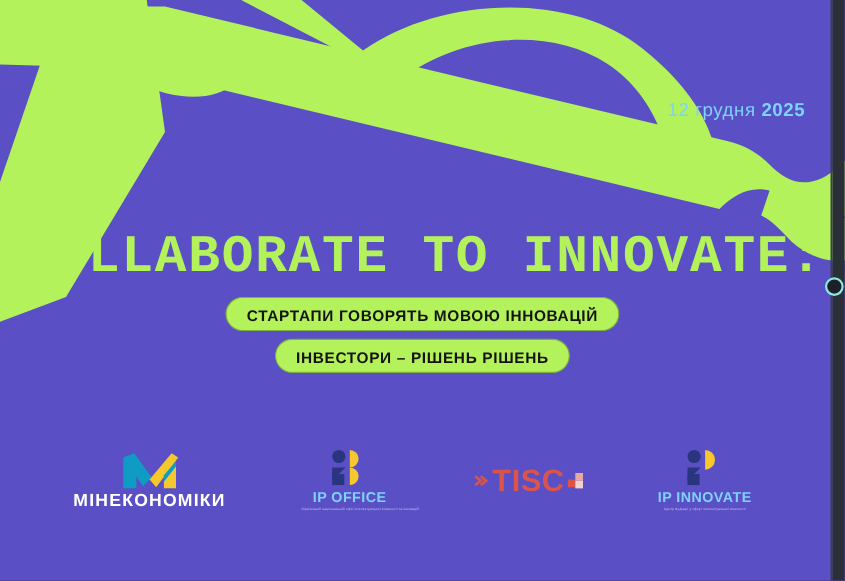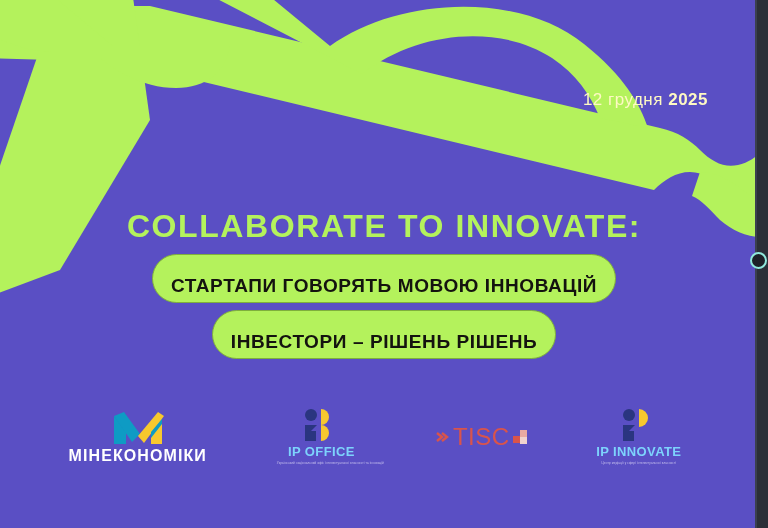--- a/index.html
+++ b/index.html
@@ -20,69 +20,70 @@
   .artwork {
     position: absolute;
     inset: 0;
     width: 768px;
     height: 528px;
     pointer-events: none;
   }
   
   .date-line {
     position: absolute;
-    right: 60px;
+    right: 36px;
     top: 90px;
     font-size: 17px;
     letter-spacing: 0.5px;
-    color: #fef9c3;
+    color: #7dd3fc;
     white-space: nowrap;
     z-index: 4;
     margin-left: 30px;
   }
   .date-line .day {
     font-weight: 400;
   }
   .date-line .year {
     font-weight: 700;
   }
   
   .headline-block {
     position: absolute;
     left: 0;
     right: 0;
     top: 210px;
     text-align: center;
     z-index: 5;
   }
   .headline {
-    font-size: 32px;
+    font-size: 48px;
     font-weight: 700;
     color: #B4F25C;
     letter-spacing: 1.6px;
     line-height: 1;
     margin: 0;
+    font-family: Liberation Mono, monospace;
   }
   .pill-row {
     margin-top: 12px;
     display: flex;
     flex-direction: column;
     align-items: center;
     gap: 7px;
   }
   .pill {
     display: inline-block;
     background: #B4F25C;
     border: 1.5px solid #7FAF3C;
     border-radius: 999px;
     color: #14130f;
-    font-size: 19px;
+    font-size: 14px;
     font-weight: 600;
     letter-spacing: 0.6px;
-    padding: 20px 18px 5px;
+    padding: 8px 18px 5px;
     line-height: 1.15;
     white-space: nowrap;
   }
   
   .logo-strip {
     position: absolute;
     left: 0;
     right: 18px;
     top: 398px;
     height: 78px;
@@ -126,22 +127,22 @@
   .ip-name {
     color: #7dd3fc;
     font-size: 13px;
     font-weight: 600;
     letter-spacing: 0.4px;
     white-space: nowrap;
     line-height: 1;
   }
   .tisc-word {
     color: #D9544B;
-    font-size: 24px;
-    font-weight: 400;
+    font-size: 28px;
+    font-weight: 700;
     letter-spacing: 0.5px;
     line-height: 1;
   }
   
   .scroll-rail {
     position: absolute;
     top: 0;
     right: 0;
     width: 11px;
     height: 528px;

